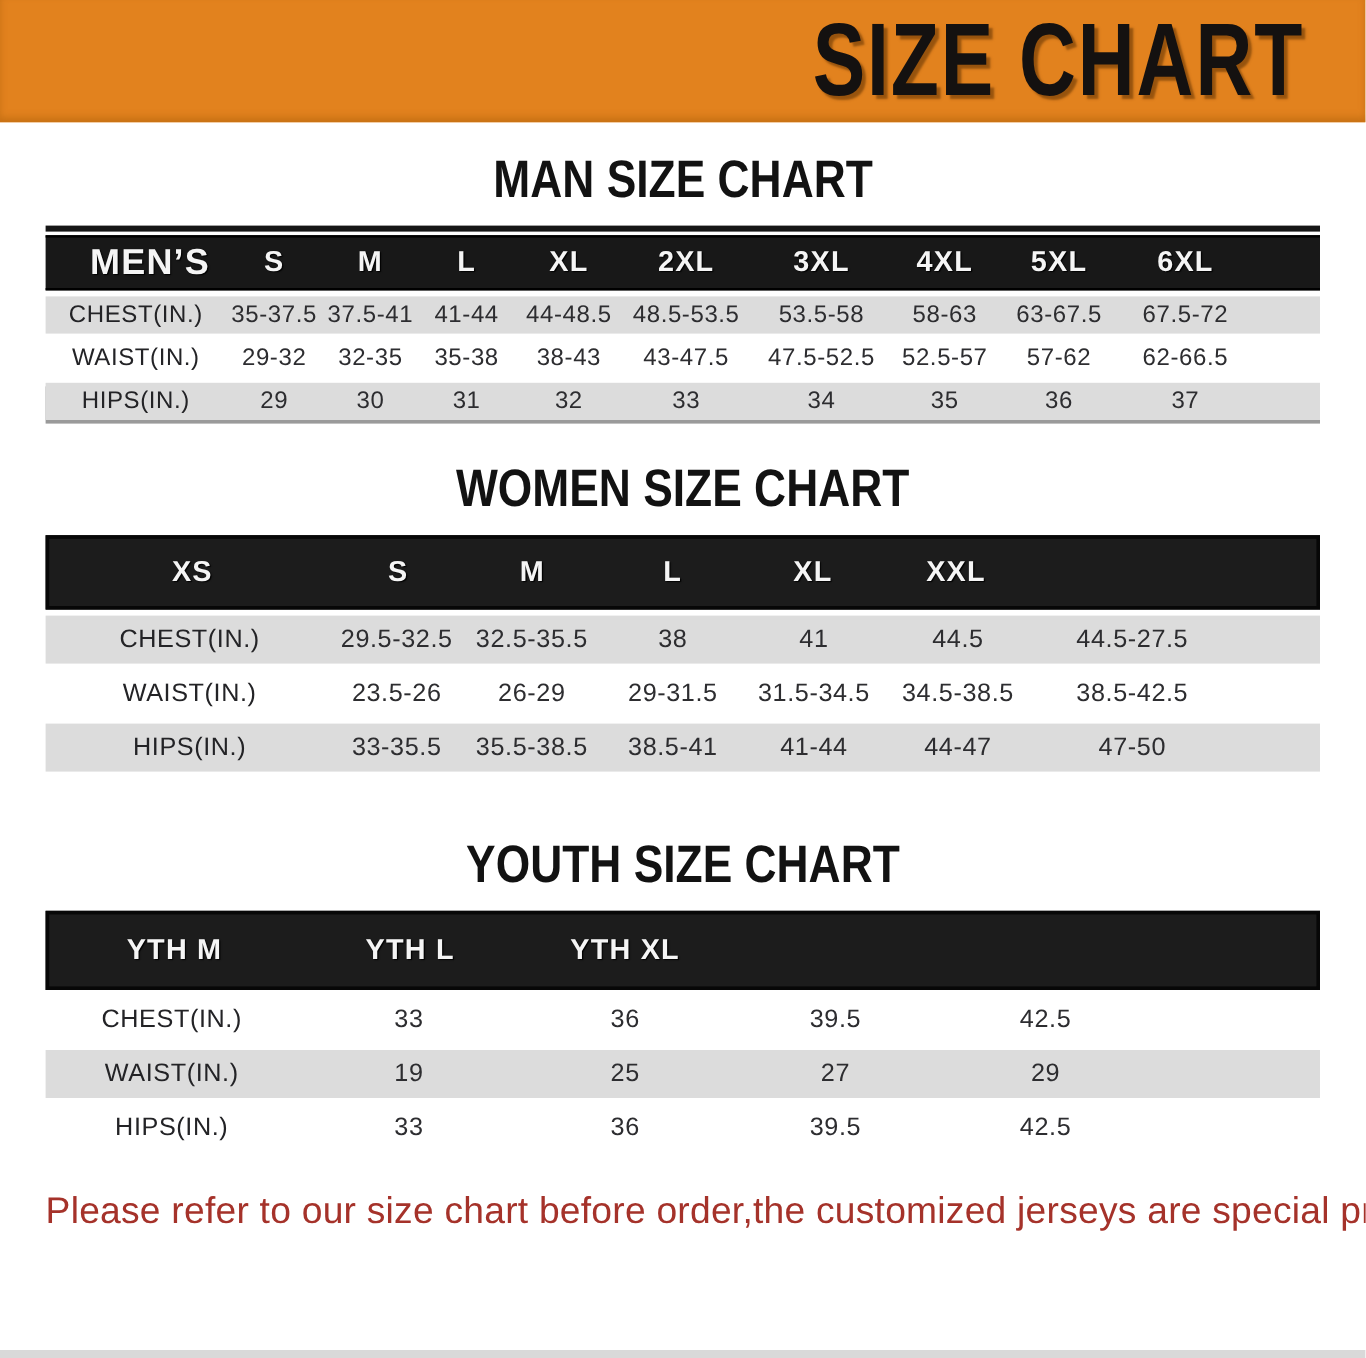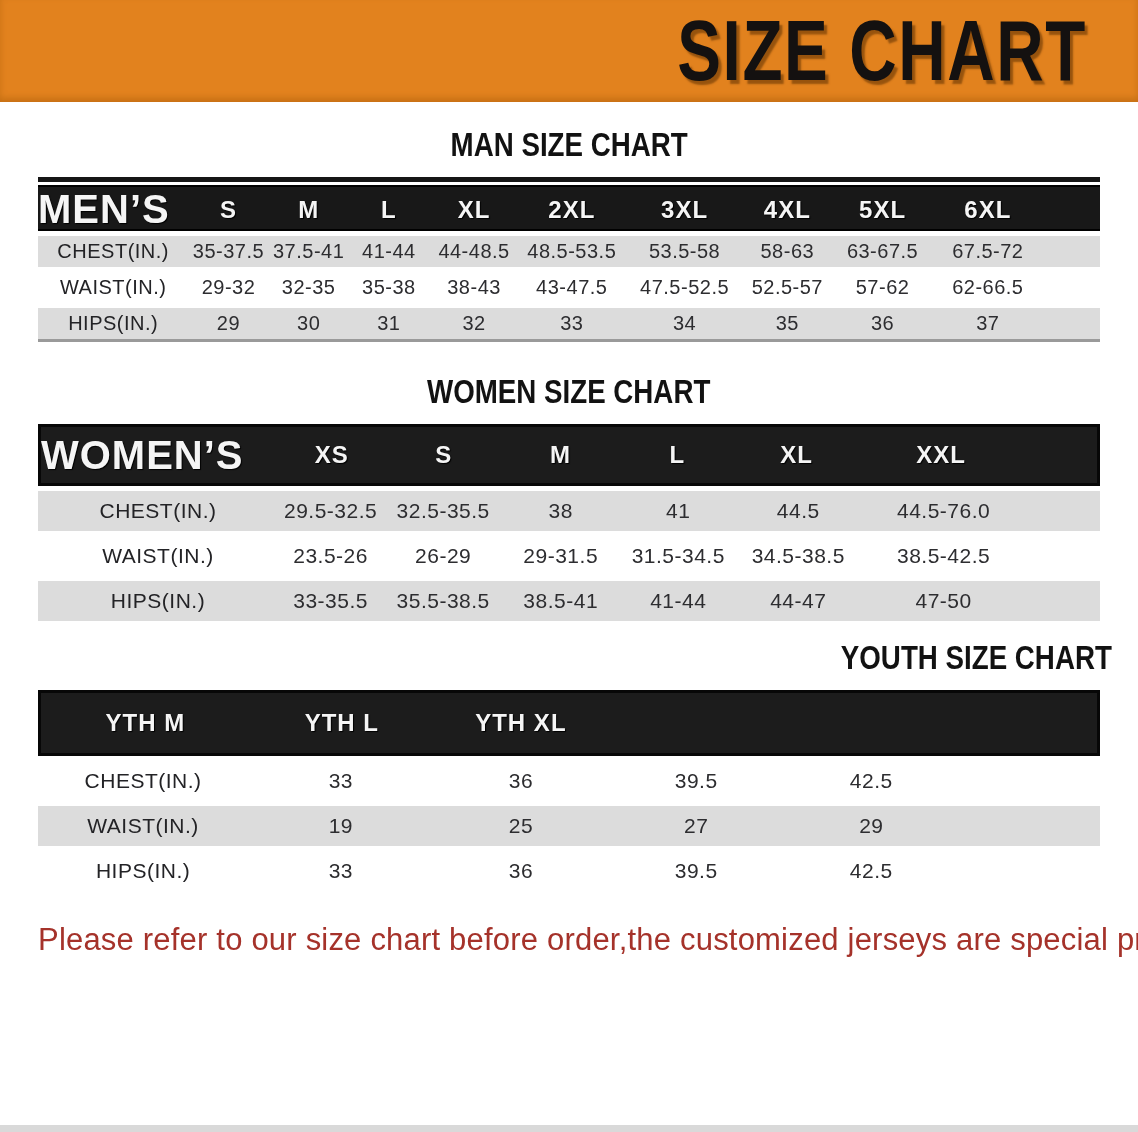--- a/index.html
+++ b/index.html
@@ -29,31 +29,31 @@
     letter-spacing: 2px;
     transform: scaleX(.80) scaleY(1.05);
     text-shadow: 4px 3px 2px rgba(90,45,0,.55);
     white-space: nowrap;
     line-height: 1;
   }
 
   
   .section-heading {
     text-align: center;
-    font-size: 33px;
+    font-size: 44px;
     font-weight: 800;
     color: #121212;
     letter-spacing: 0;
     line-height: 1;
     white-space: nowrap;
   }
   .section-heading span { display: inline-block; transform: scaleX(.84); }
   .heading-men   { margin-top: 26px; }
   .heading-women { margin-top: 36px; }
-  .heading-youth { margin-top: 20px; text-align: right; }
+  .heading-youth { margin-top: 56px; }
 
   
   .sizetable { margin: 0 38px; }
   .tbl-men   { margin-top: 16px; border-top: 5px solid #161616; padding-top: 3px; }
   .tbl-women { margin-top: 16px; }
   .tbl-youth { margin-top: 16px; }
 
   .row { display: grid; align-items: center; }
 
   
@@ -85,24 +85,25 @@
     white-space: nowrap;
   }
   .head .cell {
     font-size: 24px;
     font-weight: 600;
     letter-spacing: 1px;
     text-shadow: 1px 1px 1px #000;
   }
   .head .corner {
     justify-content: flex-start;
-    padding-left: 0;
-    font-size: 40px;
+    padding-left: 12px;
+    font-size: 30px;
     font-weight: 800;
     letter-spacing: 1px;
+    margin-left: 25px;
   }
 
   .body-row { margin-top: 5px; height: 31px; }
   .tbl-women .body-row, .tbl-youth .body-row { height: 40px; }
   .body-row .cell { font-size: 20px; color: #2d2d30; letter-spacing: .5px; }
   .tbl-women .body-row .cell, .tbl-youth .body-row .cell { font-size: 21px; }
   .body-row .rowlabel { font-size: 20px; color: #232326; }
   .shade { background: #dcdcdc; }
   .plain { background: #ffffff; }
   .tbl-men .body-row:last-child { box-shadow: 0 3px 0 #9a9a9a; }
@@ -188,37 +189,36 @@
     <div class="cell">37</div>
   </div>
 </div>
 
 <div class="section-heading heading-women">
   <span>WOMEN SIZE CHART</span>
 </div>
 
 <div class="sizetable tbl-women">
   <div class="row head women-cols">
-    <div class="cell corner">WOMEN’S</div>
     <div class="cell">XS</div>
     <div class="cell">S</div>
     <div class="cell">M</div>
     <div class="cell">L</div>
     <div class="cell">XL</div>
     <div class="cell">XXL</div>
   </div>
 
   <div class="row body-row shade women-cols">
     <div class="cell rowlabel">CHEST(IN.)</div>
     <div class="cell">29.5-32.5</div>
     <div class="cell">32.5-35.5</div>
     <div class="cell">38</div>
     <div class="cell">41</div>
     <div class="cell">44.5</div>
-    <div class="cell">44.5-76.0</div>
+    <div class="cell">44.5-27.5</div>
   </div>
 
   <div class="row body-row plain women-cols">
     <div class="cell rowlabel">WAIST(IN.)</div>
     <div class="cell">23.5-26</div>
     <div class="cell">26-29</div>
     <div class="cell">29-31.5</div>
     <div class="cell">31.5-34.5</div>
     <div class="cell">34.5-38.5</div>
     <div class="cell">38.5-42.5</div>

